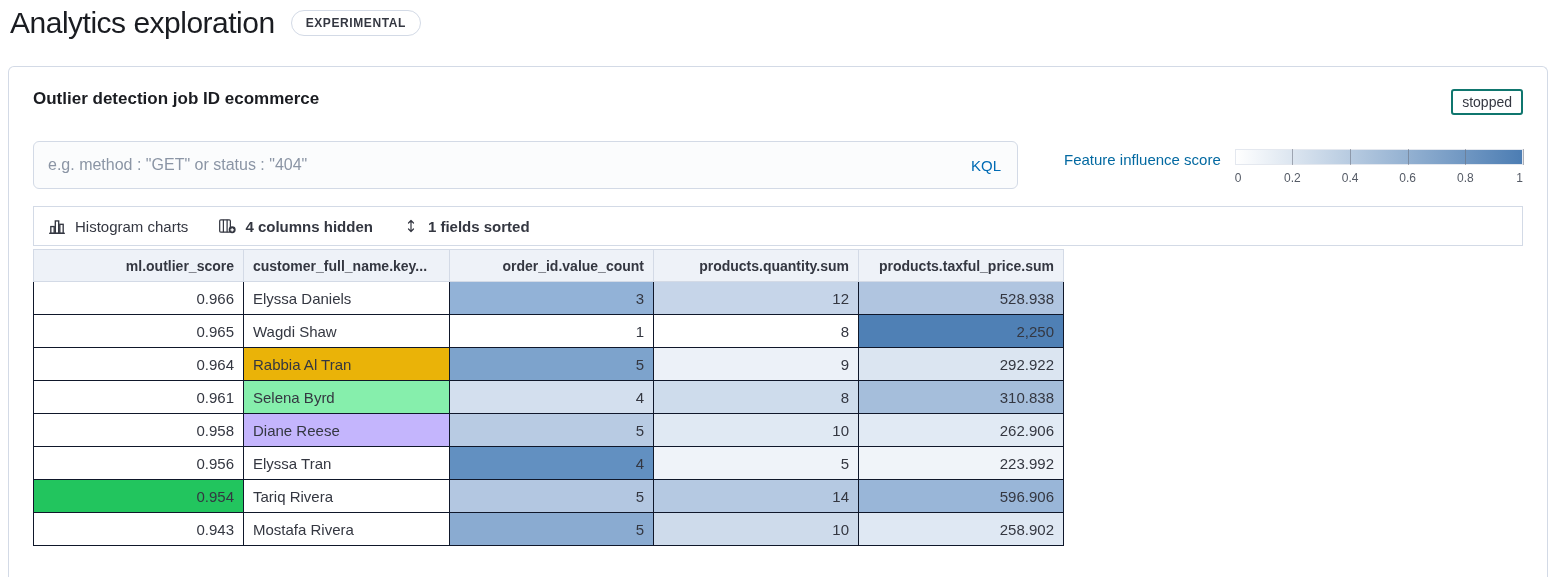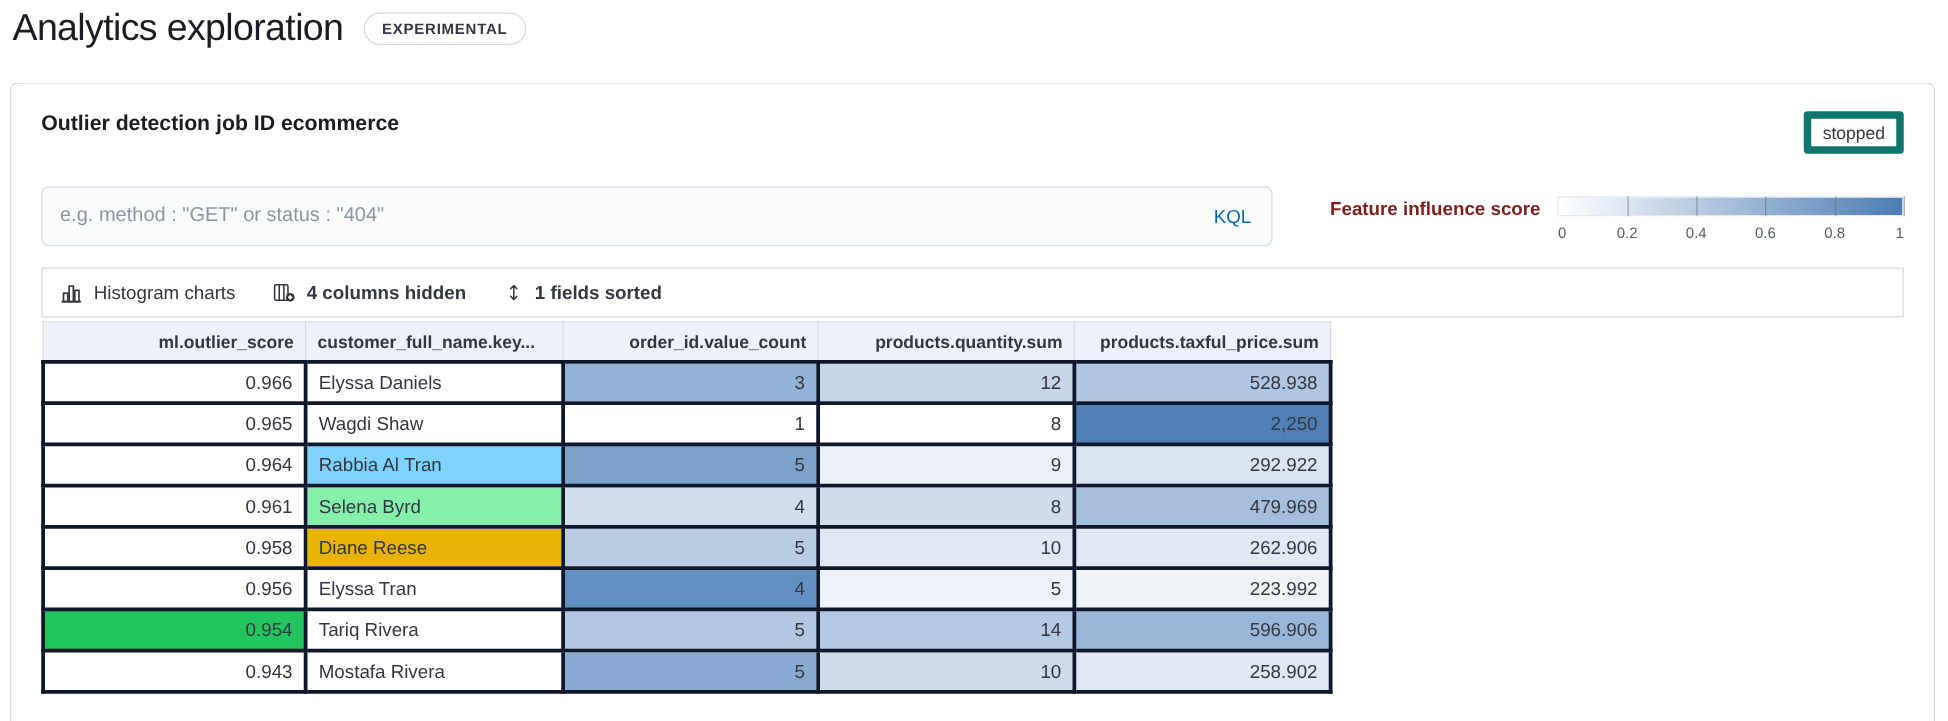--- a/index.html
+++ b/index.html
@@ -21,21 +21,21 @@
 
   
   .panel {
     margin: 26px 10px 0 8px; height: 540px;
     border: 1px solid #d3dae6; border-bottom: none; border-radius: 6px 6px 0 0;
     padding: 22px 24px; background: #fff;
   }
   .panel-header { display: flex; align-items: flex-start; justify-content: space-between; gap: 13px; }
   .panel-title { font-size: 17px; font-weight: 700; color: #1a1c21; }
   .status-badge {
-    border: 6px solid #0f766e; border-radius: 3px; background: #fff;
+    border: 2px solid #0f766e; border-radius: 3px; background: #fff;
     font-size: 14px; color: #343741; padding: 2px 9px; line-height: 18px;
   }
 
   
   .query-row { display: flex; margin-top: 26px; align-items: flex-start; }
   .search-bar {
     width: 985px; height: 48px; flex: none;
     border: 1px solid #d3dae6; border-radius: 6px; background: #fbfcfd;
     display: flex; align-items: center; padding: 0 14px;
   }
@@ -44,21 +44,21 @@
     font-family: inherit; font-size: 16px; color: #343741;
   }
   .search-bar input::placeholder { color: #8b95a5; opacity: 1; }
   .kql-btn {
     border: none; background: none; cursor: pointer;
     font-family: inherit; font-size: 15px; color: #006bb4; padding: 0 2px;
   }
 
   
   .legend { flex: 1; display: flex; align-items: flex-start; padding: 8px 0 0 46px; }
-  .legend-label { font-size: 15px; font-weight: 700; white-space: nowrap; padding-top: 2px; color: #7f1d1d; text-align: right; }
+  .legend-label { font-size: 15px; font-weight: 400; white-space: nowrap; padding-top: 2px; color: #0369a1; text-align: right; }
   .legend-scale { position: relative; flex: 1; height: 42px; margin-left: 14px; }
   .legend-gradient {
     position: absolute; left: 0; right: 0; top: 0; height: 16px;
     border: 1px solid #e4e8ef;
   }
   .tick-line {
     position: absolute; top: 0; width: 1px; height: 16px;
     background: rgba(105,112,125,0.55);
   }
   .tick-label {
@@ -83,21 +83,21 @@
   .toolbar-btn svg { display: block; }
 
   
   table.grid { margin-top: 3px; border-collapse: collapse; table-layout: fixed; width: 1030px; }
   .grid th {
     background: #eef2f8; font-size: 14px; font-weight: 700; color: #343741;
     border: 1px solid #d3dae6; padding: 7px 9px; height: 32px;
     overflow: hidden; white-space: nowrap; text-overflow: ellipsis;
   }
   .grid td {
-    font-size: 15px; color: #343741; border: 3px solid #0f172a;
+    font-size: 15px; color: #343741; border: 1px solid #0f172a;
     padding: 6px 9px; height: 33px; overflow: hidden; white-space: nowrap;
   }
   .grid th:nth-child(1), .grid td:nth-child(1) { width: 210px; text-align: right; }
   .grid th:nth-child(2), .grid td:nth-child(2) { width: 206px; text-align: left; }
   .grid th:nth-child(3), .grid td:nth-child(3) { width: 204px; text-align: right; }
   .grid th:nth-child(4), .grid td:nth-child(4) { width: 205px; text-align: right; }
   .grid th:nth-child(5), .grid td:nth-child(5) { width: 205px; text-align: right; }
 </style>
 </head>
 <body>
@@ -192,35 +192,35 @@
         </tr>
         <tr>
           <td style="background: rgb(255, 255, 255);">0.965</td>
           <td style="background: rgb(255, 255, 255);">Wagdi Shaw</td>
           <td style="background: rgb(255, 255, 255);">1</td>
           <td style="background: rgb(255, 255, 255);">8</td>
           <td style="background: rgb(79, 128, 181);">2,250</td>
         </tr>
         <tr>
           <td style="background: rgb(255, 255, 255);">0.964</td>
-          <td style="background: #7dd3fc;">Rabbia Al Tran</td>
+          <td style="background: #eab308;">Rabbia Al Tran</td>
           <td style="background: rgb(125, 163, 204);">5</td>
           <td style="background: rgb(236, 241, 248);">9</td>
           <td style="background: rgb(219, 229, 241);">292.922</td>
         </tr>
         <tr>
           <td style="background: rgb(255, 255, 255);">0.961</td>
           <td style="background: #86efac;">Selena Byrd</td>
           <td style="background: rgb(211, 223, 238);">4</td>
           <td style="background: rgb(206, 220, 236);">8</td>
-          <td style="background: rgb(165, 190, 219);">479.969</td>
+          <td style="background: rgb(165, 190, 219);">310.838</td>
         </tr>
         <tr>
           <td style="background: rgb(255, 255, 255);">0.958</td>
-          <td style="background: #eab308;">Diane Reese</td>
+          <td style="background: #c4b5fd;">Diane Reese</td>
           <td style="background: rgb(184, 203, 227);">5</td>
           <td style="background: rgb(224, 233, 243);">10</td>
           <td style="background: rgb(225, 234, 244);">262.906</td>
         </tr>
         <tr>
           <td style="background: rgb(255, 255, 255);">0.956</td>
           <td style="background: rgb(255, 255, 255); margin-top: 41px;">Elyssa Tran</td>
           <td style="background: rgb(98, 144, 193);">4</td>
           <td style="background: rgb(239, 243, 249);">5</td>
           <td style="background: rgb(240, 244, 249);">223.992</td>

